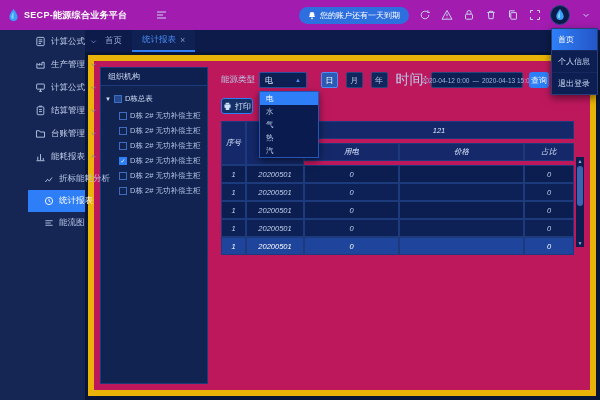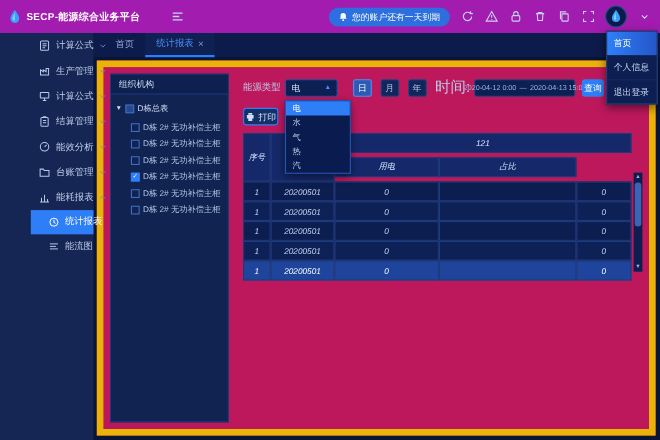--- a/index.html
+++ b/index.html
@@ -248,58 +248,52 @@
     <span>结算管理</span>
     <span class="s-chev">
         <svg width="7" height="7" viewBox="0 0 8 8">
           <path d="M1.5 3l2.5 2.5L6.5 3" stroke="#6f87b8" fill="none"></path>
         </svg>
       </span>
   </div>
   <div class="s-item">
     <span>
         <svg width="11" height="11" viewBox="0 0 12 12">
-          <circle cx="6" cy="6" r="4.2" stroke="#b9c9e8" stroke-width="1" fill="none"></circle>
-          <path d="M6 6l2-2" stroke="#b9c9e8" stroke-width="1"></path>
-        </svg>
-      </span>
-    <span>能效分析</span>
+          <path d="M1.6 3h3.2l1 1.4h4.6V10H1.6z" stroke="#b9c9e8" stroke-width="1" fill="none"></path>
+        </svg>
+      </span>
+    <span>台账管理</span>
     <span class="s-chev">
         <svg width="7" height="7" viewBox="0 0 8 8">
           <path d="M1.5 3l2.5 2.5L6.5 3" stroke="#6f87b8" fill="none"></path>
         </svg>
       </span>
   </div>
   <div class="s-item">
     <span>
         <svg width="11" height="11" viewBox="0 0 12 12">
-          <path d="M1.6 3h3.2l1 1.4h4.6V10H1.6z" stroke="#b9c9e8" stroke-width="1" fill="none"></path>
-        </svg>
-      </span>
-    <span>台账管理</span>
-    <span class="s-chev">
-        <svg width="7" height="7" viewBox="0 0 8 8">
-          <path d="M1.5 3l2.5 2.5L6.5 3" stroke="#6f87b8" fill="none"></path>
-        </svg>
-      </span>
-  </div>
-  <div class="s-item">
-    <span>
-        <svg width="11" height="11" viewBox="0 0 12 12">
           <path d="M3 10V6.2M6 10V3.4M9 10V7.6M1.6 10.6h8.8" stroke="#b9c9e8" stroke-width="1" fill="none"></path>
         </svg>
       </span>
     <span>能耗报表</span>
     <span class="s-chev">
         <svg width="7" height="7" viewBox="0 0 8 8">
           <path d="M1.5 5l2.5-2.5L6.5 5" stroke="#6f87b8" fill="none"></path>
         </svg>
       </span>
   </div>
   <div class="sub">
+    <div class="sub-item">
+      <span>
+          <svg width="10" height="10" viewBox="0 0 11 11">
+            <path d="M1.5 8.8l2.4-3 2 2 3-4" stroke="#b6c6e6" stroke-width="1" fill="none"></path>
+          </svg>
+        </span>
+      <span>折标能耗分析</span>
+    </div>
     <div class="sub-item active">
       <span>
           <svg width="10" height="10" viewBox="0 0 11 11">
             <circle cx="5.5" cy="5.5" r="4" stroke="#fff" stroke-width="1" fill="none"></circle>
             <path d="M5.5 3.2v2.4l1.7 1" stroke="#fff" stroke-width="1" fill="none"></path>
           </svg>
         </span>
       <span>统计报表</span>
     </div>
     <div class="sub-item">
@@ -397,20 +391,21 @@
       </span>
       <span>打印</span>
     </div>
 
     <div class="table-wrap">
       <div class="tgrid">
         <div class="th tall">序号</div>
         <div class="th tall"></div>
         <div class="th group">121</div>
         <div class="th">用电</div>
+        <div class="th">价格</div>
         <div class="th">占比</div>
       </div>
       <div class="tgrid">
         <div class="td">1</div>
         <div class="td">20200501</div>
         <div class="td">0</div>
         <div class="td"></div>
         <div class="td">0</div>
       </div>
       <div class="tgrid row-alt">

